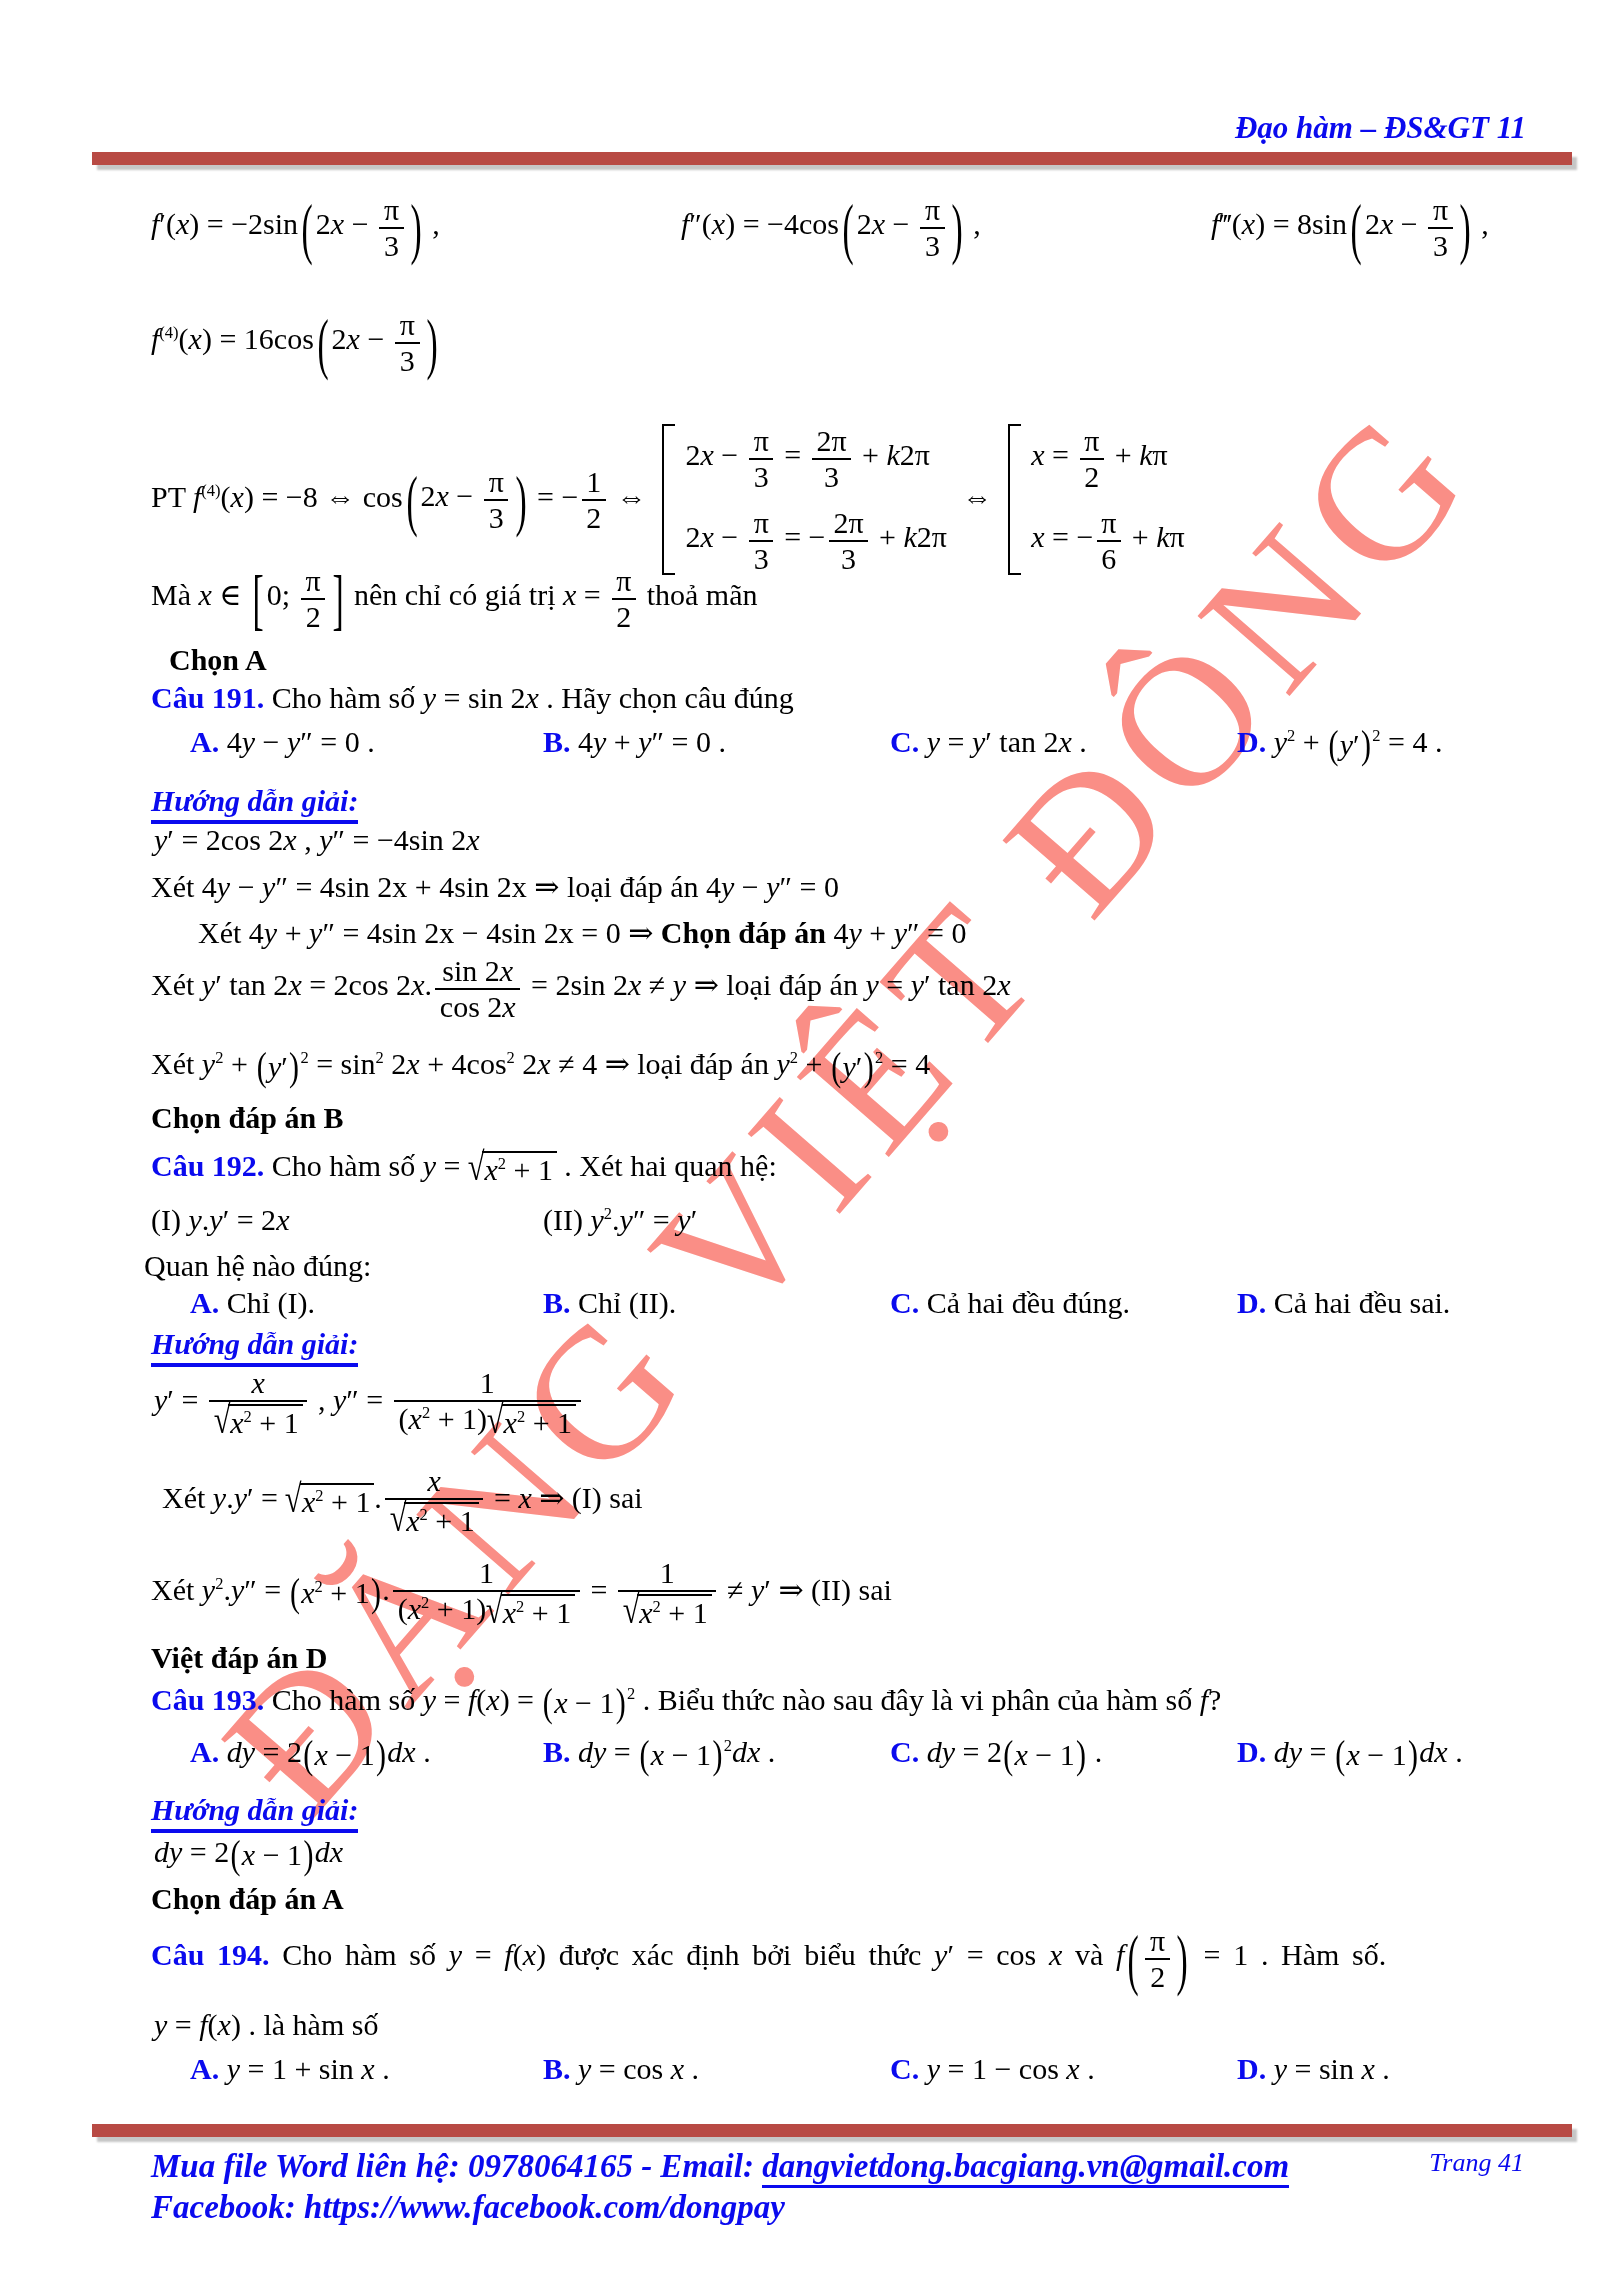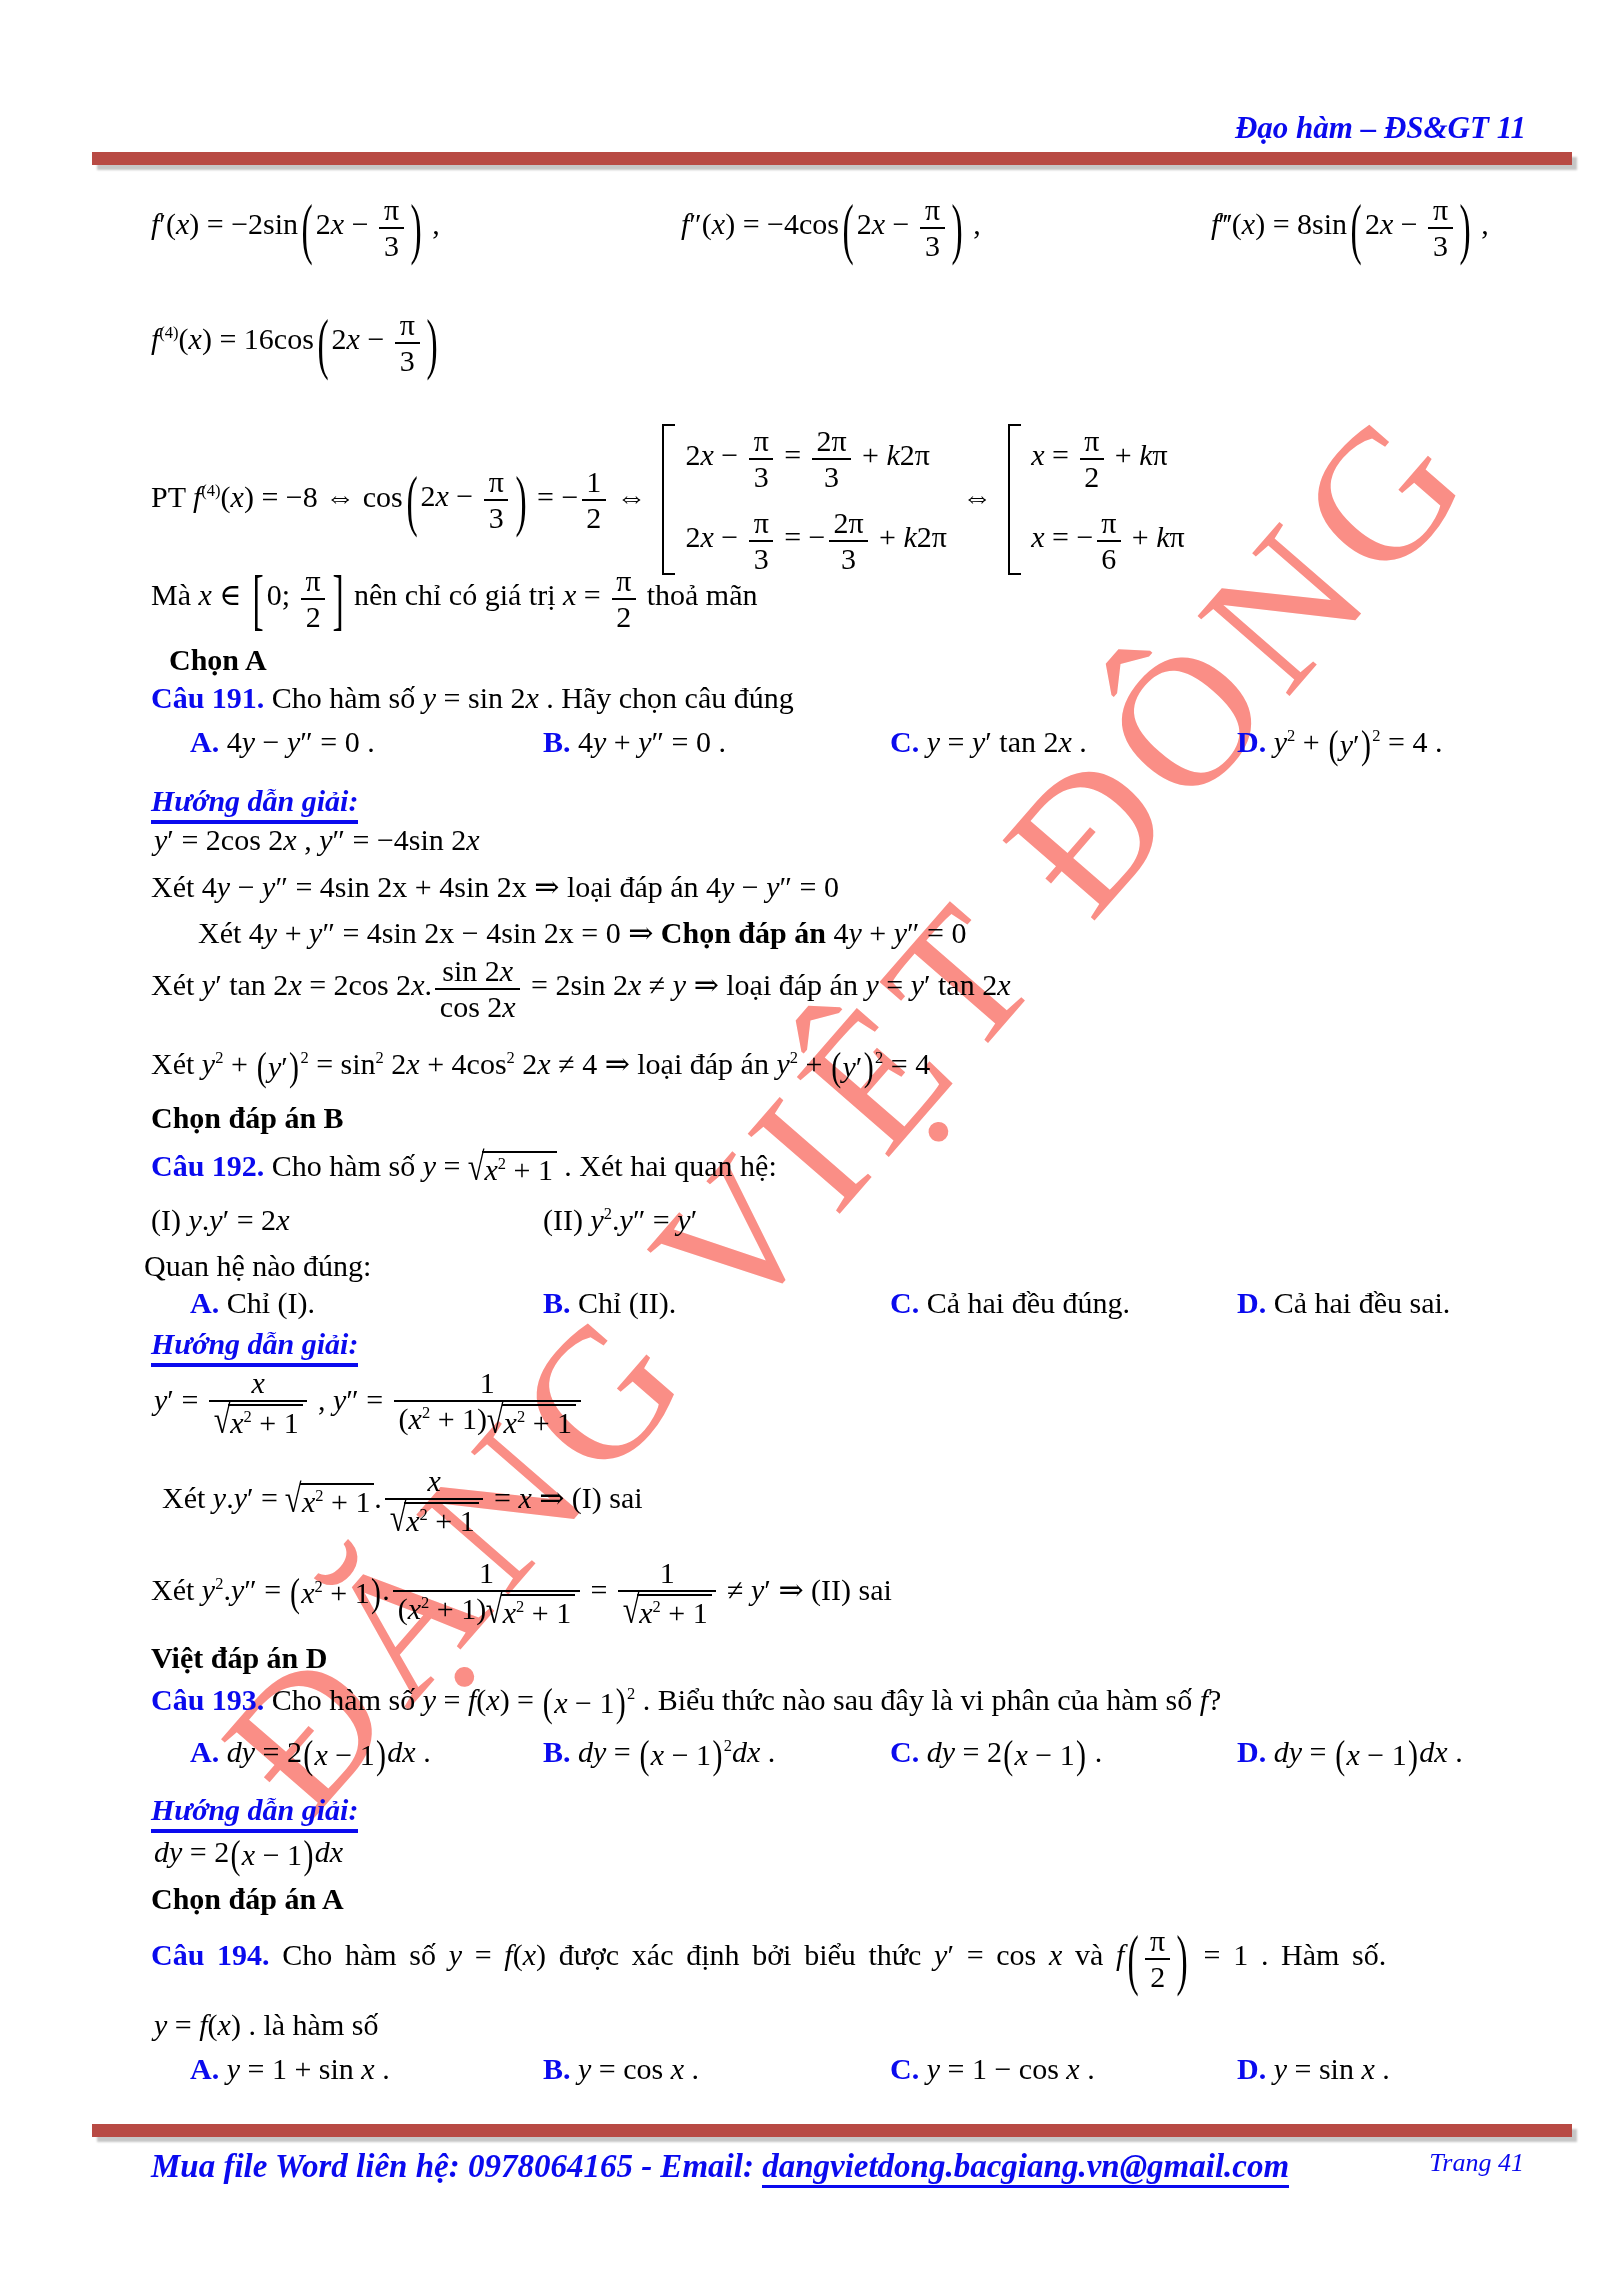--- a/index.html
+++ b/index.html
@@ -325,15 +325,16 @@
           <span class="mitem" style="left: 190px;"><span class="lbl">A.</span> <span class="it">y</span> = 1 + sin <span class="it">x</span> .</span>
           <span class="mitem" style="left: 543px;"><span class="lbl">B.</span> <span class="it">y</span> = cos <span class="it">x</span> .</span>
           <span class="mitem" style="left: 890px;"><span class="lbl">C.</span> <span class="it">y</span> = 1 − cos <span class="it">x</span> .</span>
           <span class="mitem" style="left: 1237px;"><span class="lbl">D.</span> <span class="it">y</span> = sin <span class="it">x</span> .</span>
         </div>
       </div>
 
     <div class="bar bar-bottom"></div>
     <div class="ftr ftr1"><span>Mua file Word liên hệ: 0978064165 - Email: </span><span class="email">dangvietdong.bacgiang.vn@gmail.com</span></div>
     <div class="ftr-page">Trang 41</div>
+    <div class="ftr ftr2">Facebook: https://www.facebook.com/dongpay</div>
   </div>
 </div>
 
 
 </body></html>

